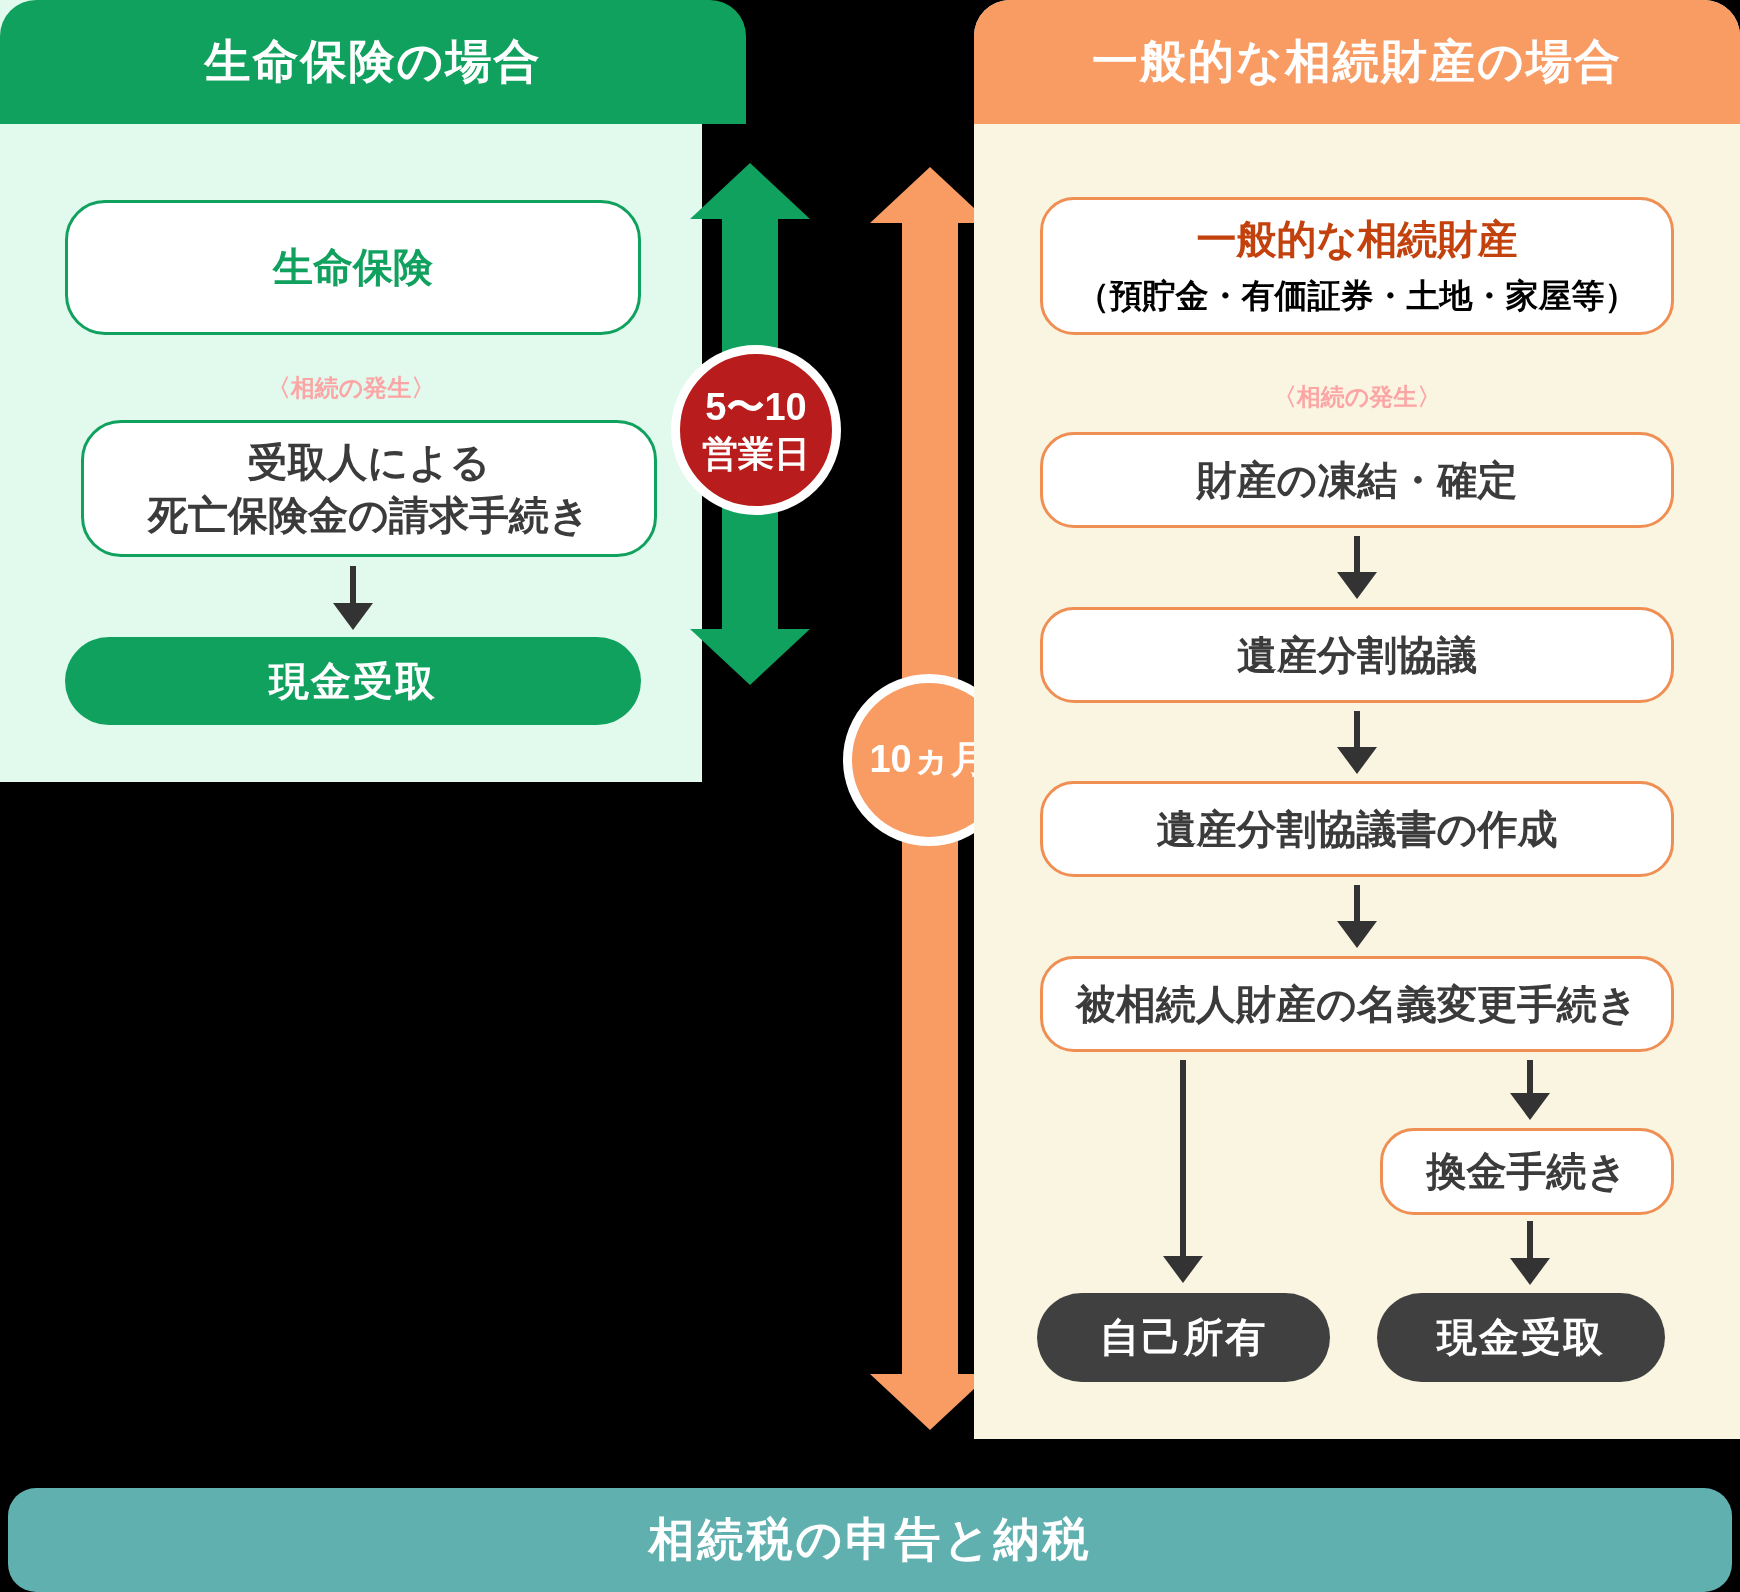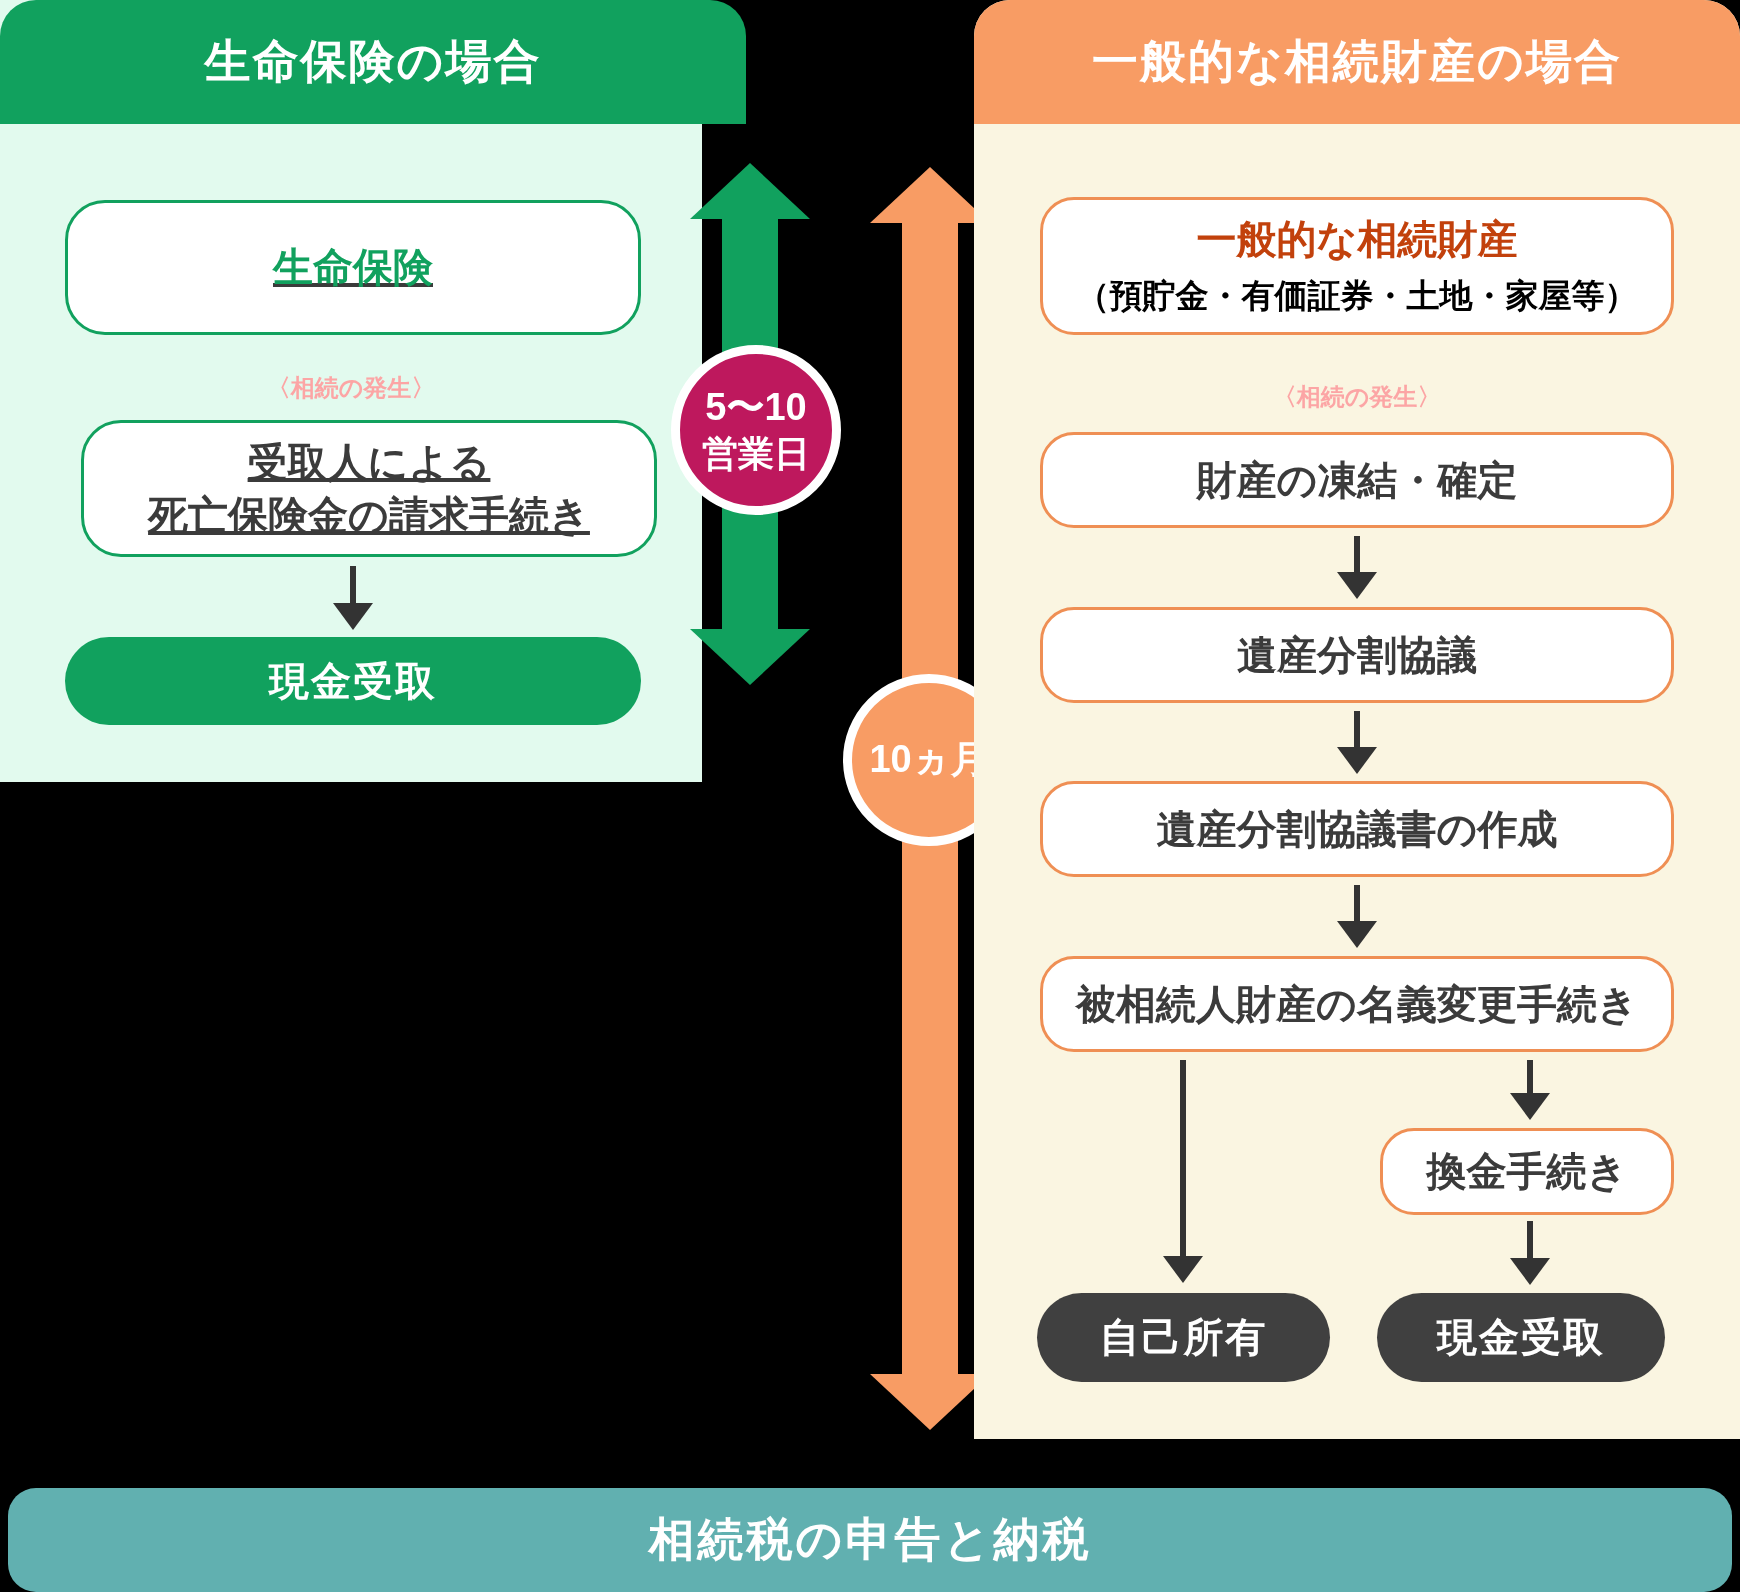--- a/index.html
+++ b/index.html
@@ -13,21 +13,21 @@
   .panel-left{left:0;top:8;width:702px;height:782px;background:#e2faee;border-radius:0 36px 0 0;}
   .panel-left-header{left:0;top:8;width:746px;height:124px;background:#11a15e;border-radius:36px 36px 0 0;
     display:flex;align-items:center;justify-content:center;}
   .panel-right{left:974px;top:8;width:766px;height:1439px;background:#faf5e1;border-radius:36px 36px 0 0;}
   .panel-right-header{left:974px;top:8;width:766px;height:124px;background:#f89c64;border-radius:36px 36px 0 0;
     display:flex;align-items:center;justify-content:center;}
   .panel-title{color:#fff;font-size:46px;font-weight:bold;letter-spacing:2px;}
 
   
   .wbox{background:#fff;display:flex;flex-direction:column;align-items:center;justify-content:center;text-align:center;}
-  .wbox.green{border:3px solid #11a15e;border-radius:40px;text-decoration:underline;}
+  .wbox.green{border:3px solid #11a15e;border-radius:40px;}
   .wbox.orange{border:3px solid #ef8f54;border-radius:34px;}
   .box-text{font-size:40px;font-weight:600;color:#3b3b3b;line-height:1.32;}
   .box-text.greentxt{color:#11a15e;font-weight:bold;}
   .box-text.orangetxt{color:#c2410c;font-weight:bold;}
   .box-subtext{font-size:33px;font-weight:bold;color:#000000;margin-top:8px;}
   .pill{border-radius:45px;display:flex;align-items:center;justify-content:center;
     color:#fff;font-size:40px;font-weight:bold;letter-spacing:2px;}
   .pill.green{background:#11a15e;}
   .pill.orange{background:#404040;}
   .event-label{font-size:24px;font-weight:600;color:#fca5a5;text-align:center;}
@@ -45,21 +45,21 @@
   .dbl-arrow.green .head-up{border-bottom:56px solid #11a15e;}
   .dbl-arrow.green .head-down{border-top:56px solid #11a15e;}
   .dbl-arrow.green .bigshaft{background:#11a15e;}
   .dbl-arrow.orange .head-up{border-bottom:56px solid #f89c64;}
   .dbl-arrow.orange .head-down{border-top:56px solid #f89c64;}
   .dbl-arrow.orange .bigshaft{background:#f89c64;}
 
   
   .badge{border-radius:50%;border:9px solid #fff;display:flex;flex-direction:column;
     align-items:center;justify-content:center;color:#fff;font-weight:bold;text-align:center;line-height:1.25;}
-  .badge.green{background:#be185d;}
+  .badge.green{background:#b91c1c;}
   .badge.orange{background:#f89c64;}
   .badge .l1{font-size:38px;}
   .badge .l2{font-size:36px;}
 
   
   .footer-bar{left:8px;top:1488px;width:1724px;height:104px;background:#61b0b0;border-radius:28px;
     display:flex;align-items:center;justify-content:center;}
   .footer-text{color:#fff;font-size:46px;font-weight:bold;letter-spacing:3px;}
 </style>
 </head>

